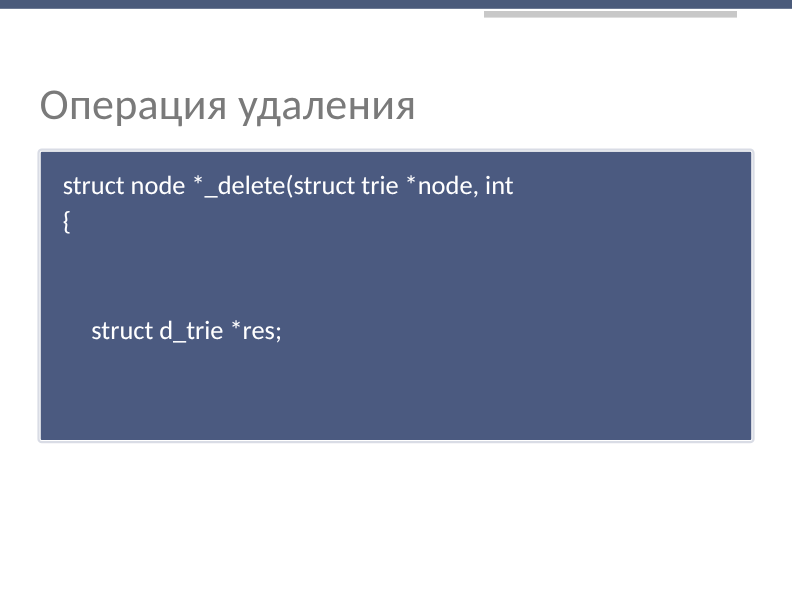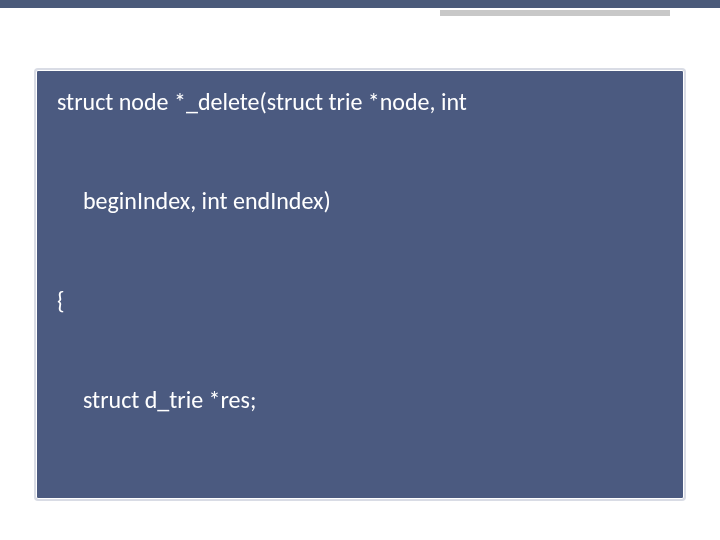--- a/index.html
+++ b/index.html
@@ -59,25 +59,23 @@
     padding-left: 26px;
     display: block;
   }
 </style>
 </head>
 <body>
 
 <div class="top-stripe"></div>
 
 <div class="slide">
+  <h1 class="title">Операция удаления</h1>
 
   <div class="code-card">
     <div class="line">struct node *_delete(struct trie *node, int</div>
-    <div class="line">
-      <span class="indent">beginIndex, int endIndex)</span>
-    </div>
     <div class="line">{</div>
     <div class="line">
       <span class="indent">struct d_trie *res;</span>
     </div>
 
   </div>
 </div>
 
 </body></html>

